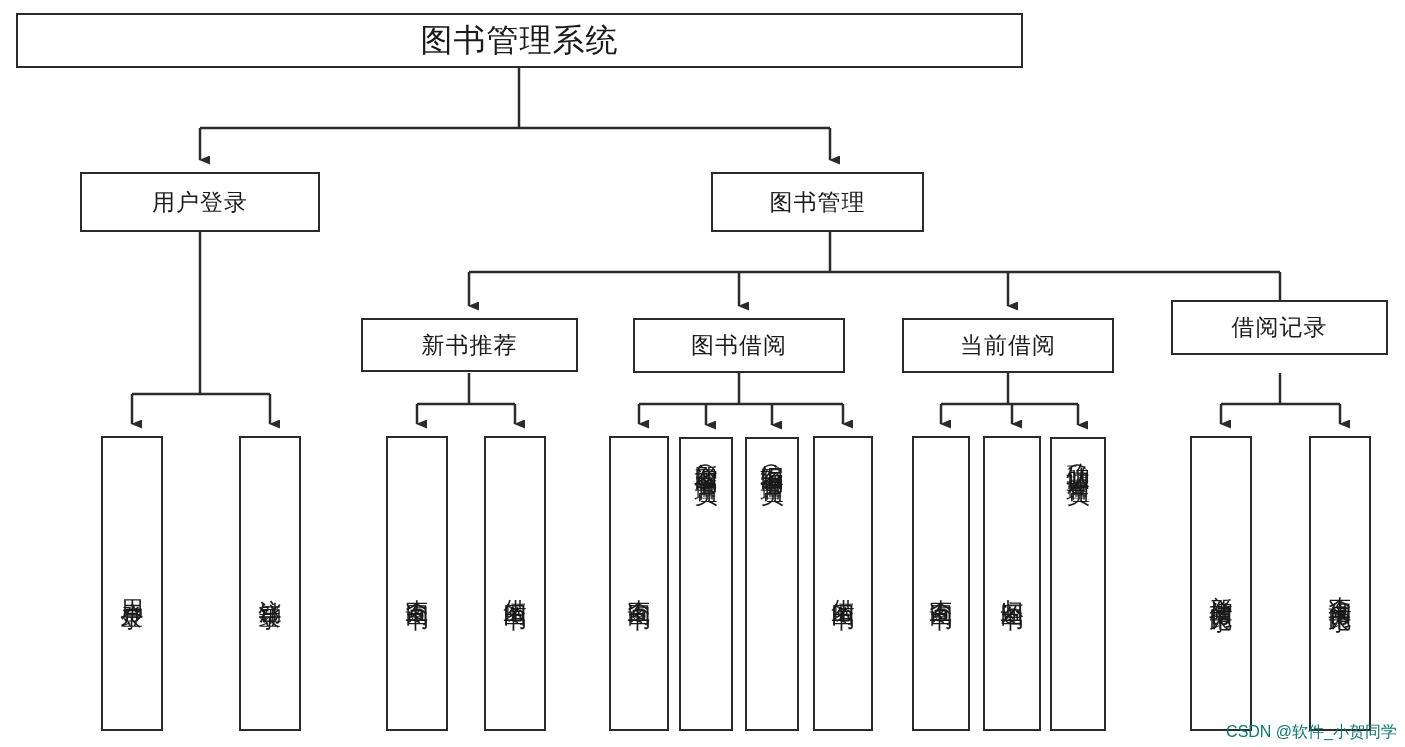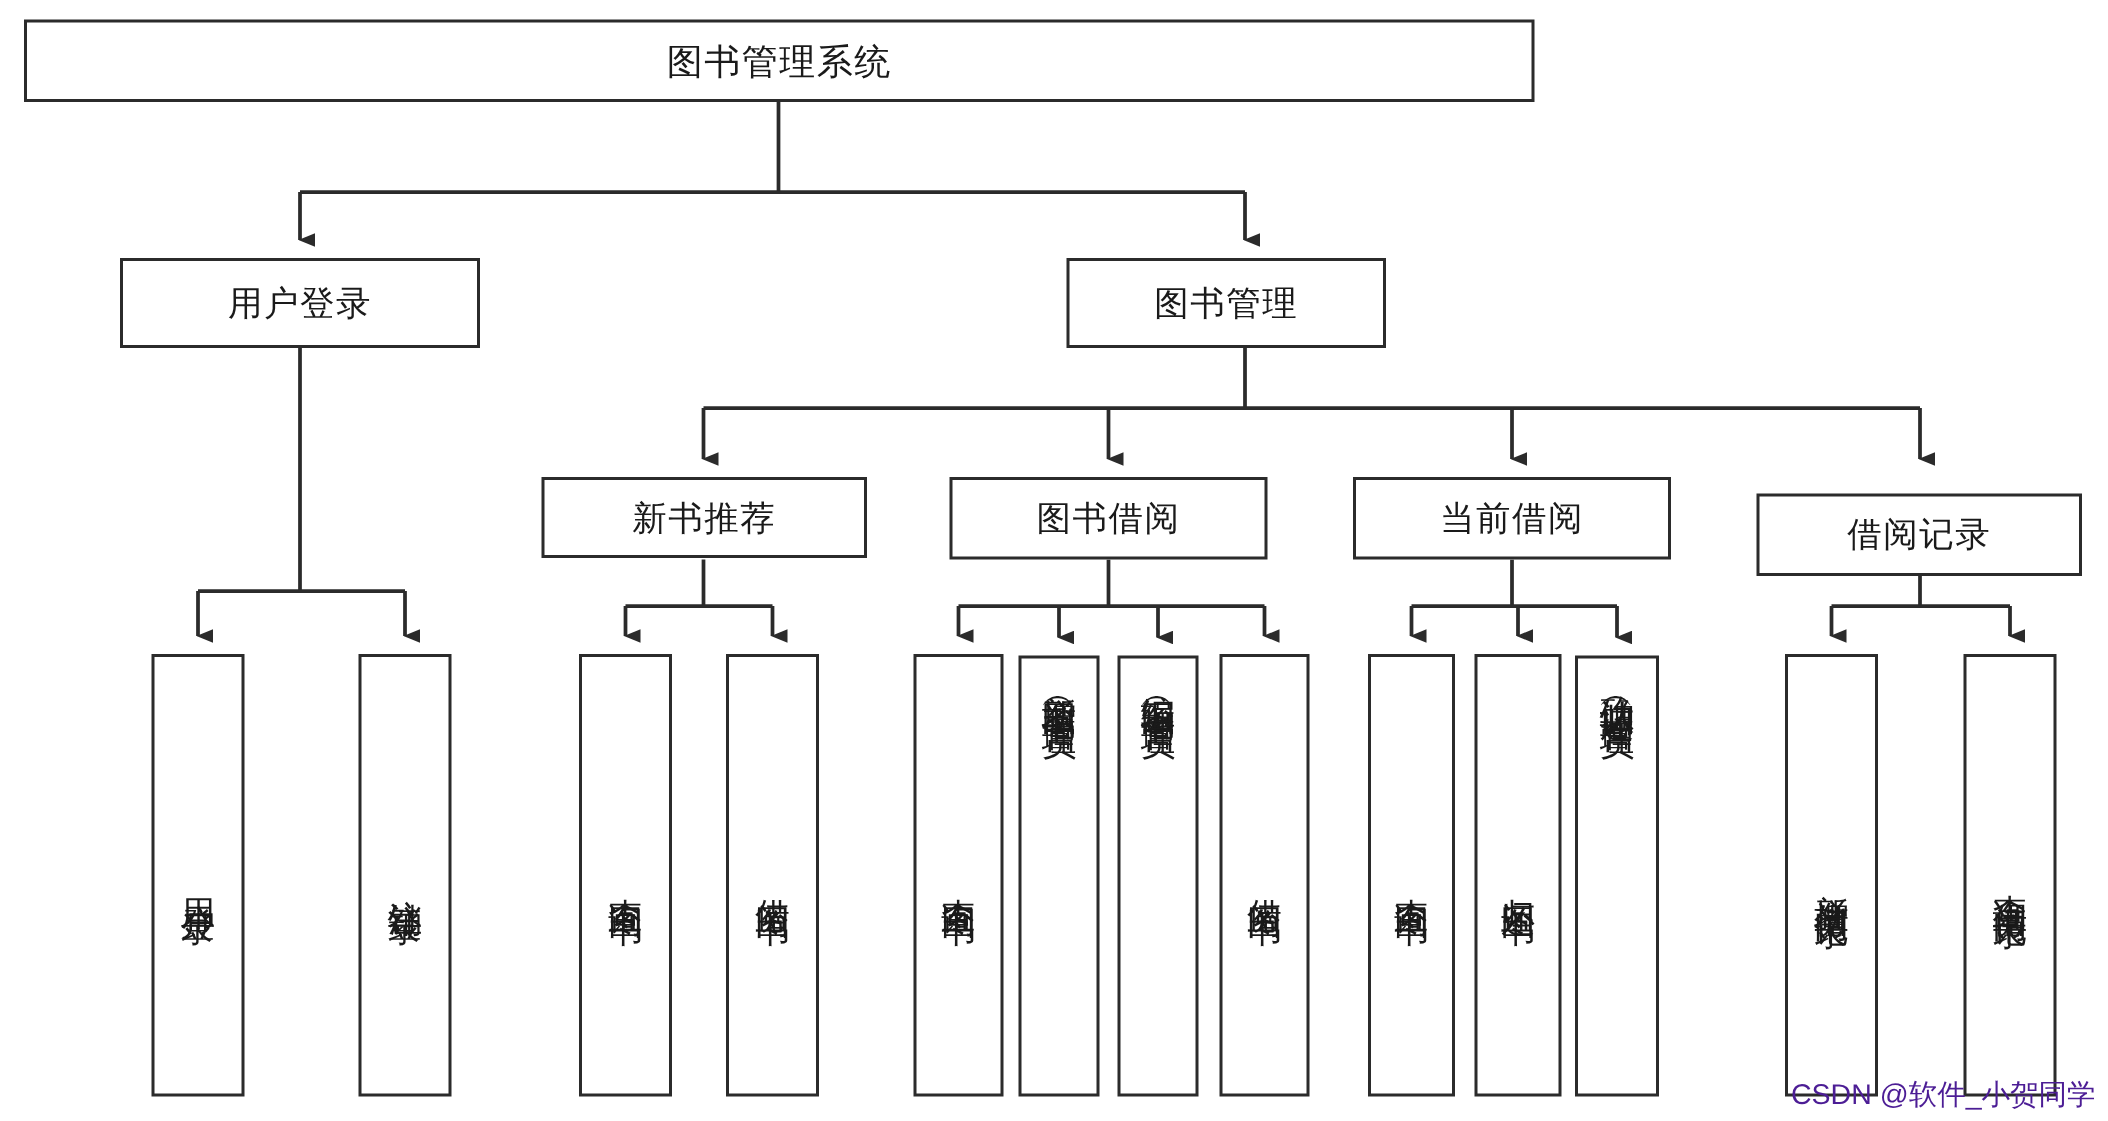--- a/index.html
+++ b/index.html
@@ -49,29 +49,29 @@
     writing-mode: vertical-rl;
     text-orientation: upright;
     line-height: 1.0;
     letter-spacing: 3px;
     white-space: nowrap;
   }
   .node.vert.centered {
     align-items: center;
   }
   #root-node {
-    font-size: 24px;
+    font-size: 32px;
     align-items: center;
   }
   #watermark {
     position: absolute;
     right: 8px;
     bottom: 4px;
-    font-size: 19px;
-    color: #4c1d95;
+    font-size: 16px;
+    color: #0f766e;
     white-space: nowrap;
   }
 </style>
 </head>
 <body>
 
 <div id="canvas">
 
   <svg id="wires" viewBox="0 0 1405 747" xmlns="http://www.w3.org/2000/svg">
     <defs>
@@ -136,21 +136,21 @@
 
   <div class="node horiz" style="left:361px; top:318px; width:217px; height:54px;">
     <span>新书推荐</span>
   </div>
   <div class="node horiz" style="left:902px; top:318px; width:212px; height:55px;">
     <span>当前借阅</span>
   </div>
   <div class="node horiz" style="left:633px; top:318px; width:212px; height:55px;">
     <span>图书借阅</span>
   </div>
-  <div class="node horiz" style="left:1171px; top:329px; width:217px; height:55px;">
+  <div class="node horiz" style="left:1171px; top:300px; width:217px; height:55px;">
     <span>借阅记录</span>
   </div>
 
   <div class="node vert centered" style="left:101px; top:436px; width:62px; height:295px;">
     <span class="vtext">用户登录</span>
   </div>
   <div class="node vert centered" style="left:239px; top:436px; width:62px; height:295px;">
     <span class="vtext">注销登录</span>
   </div>
 

